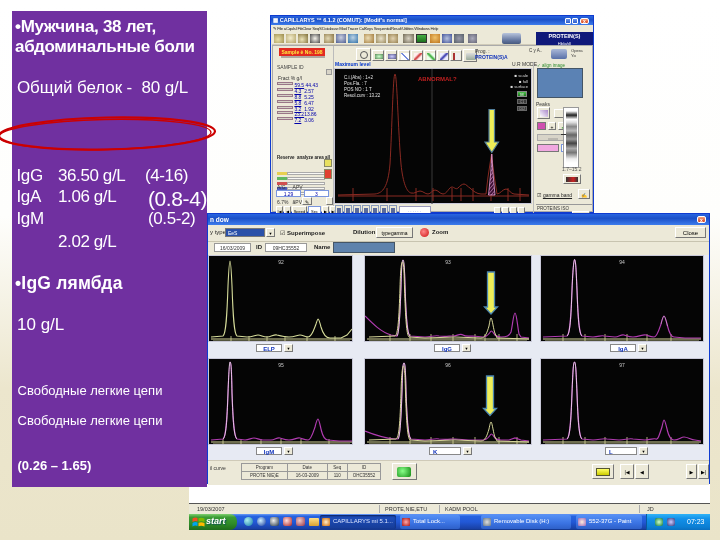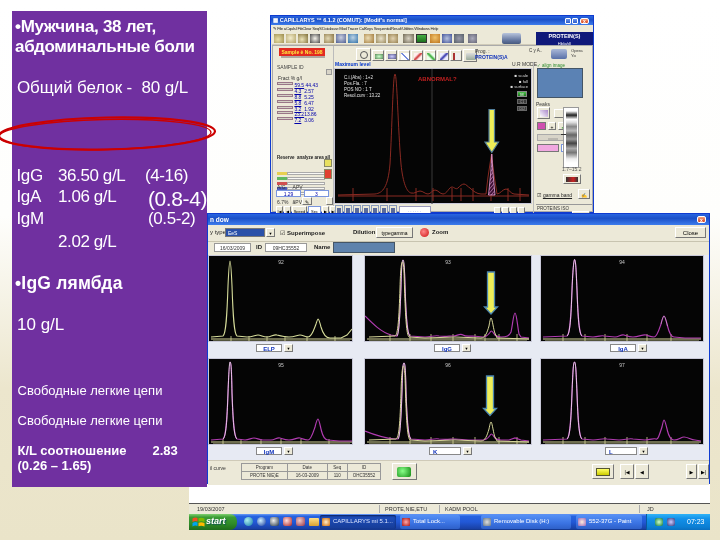--- a/index.html
+++ b/index.html
@@ -497,21 +497,20 @@
     <div class="t" style="left:46px;top:155px;font-size:17px;letter-spacing:-0.4px;">36.50 g/L</div>
     <div class="t" style="left:46px;top:176px;font-size:17px;letter-spacing:-0.4px;">1.06 g/L</div>
     <div class="t" style="left:46px;top:197px;font-size:17px;letter-spacing:-0.4px;margin-top:24px;">2.02 g/L</div>
     <div class="t" style="left:133px;top:155px;font-size:17px;letter-spacing:-0.4px;">(4-16)</div>
     <div class="t" style="left:136px;top:176px;font-size:21px;letter-spacing:-0.4px;">(0.8-4)</div>
     <div class="t" style="left:136px;top:197.5px;font-size:17px;letter-spacing:-0.4px;">(0.5-2)</div>
     <div class="t b" style="left:3px;top:262px;font-size:17.5px;letter-spacing:0.2px;">•IgG лямбда</div>
     <div class="t" style="left:5px;top:304px;font-size:17px;">10 g/L</div>
     <div class="t" style="left:5.5px;top:372px;font-size:13px;letter-spacing:0px;">Свободные легкие цепи</div>
     <div class="t" style="left:5.5px;top:402px;font-size:13px;letter-spacing:0px;">Свободные легкие цепи</div>
-    <div class="t b" style="left:5.5px;top:432px;font-size:13px;letter-spacing:0px;">К/L соотношение<span style="display:inline-block;width:26px;"></span>2.83</div>
     <div class="t b" style="left:5.5px;top:447px;font-size:13px;letter-spacing:0px;">(0.26 – 1.65)</div>
   </div>
 
   <svg class="abs" style="left:0;top:110px;" width="222" height="50" viewBox="0 0 222 50">
     <ellipse cx="107" cy="23.5" rx="108" ry="16" fill="none" stroke="#cc0000" stroke-width="2.2" transform="rotate(-1.2 107 23.5)"></ellipse>
     <ellipse cx="105" cy="24.5" rx="106" ry="15" fill="none" stroke="#cc0000" stroke-width="1.4" transform="rotate(-1.2 105 24.5)"></ellipse>
   </svg>
 
 </div>
 

